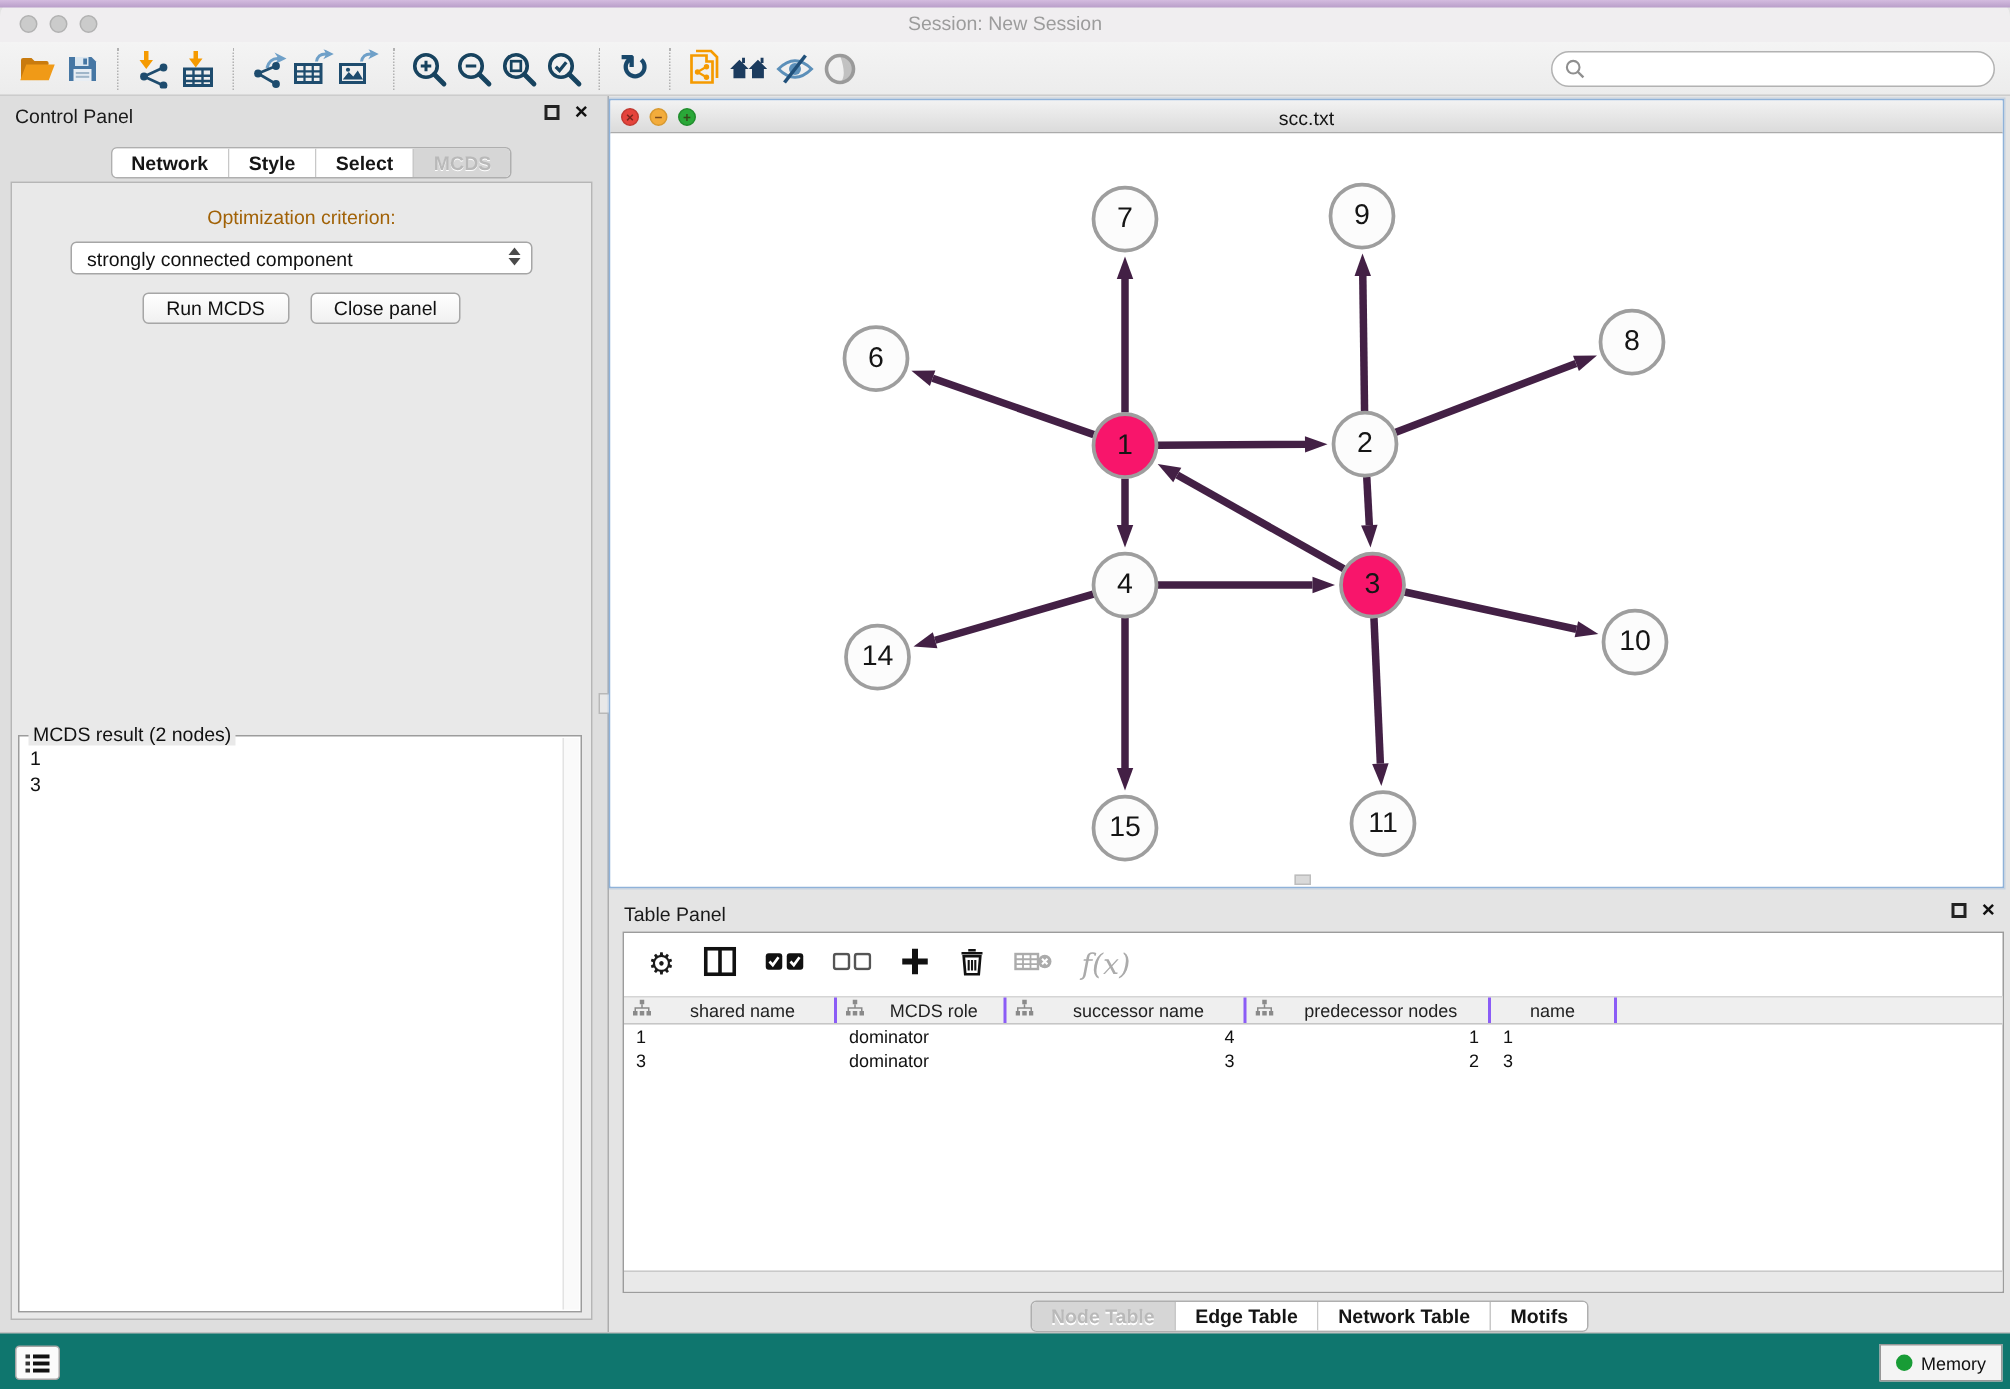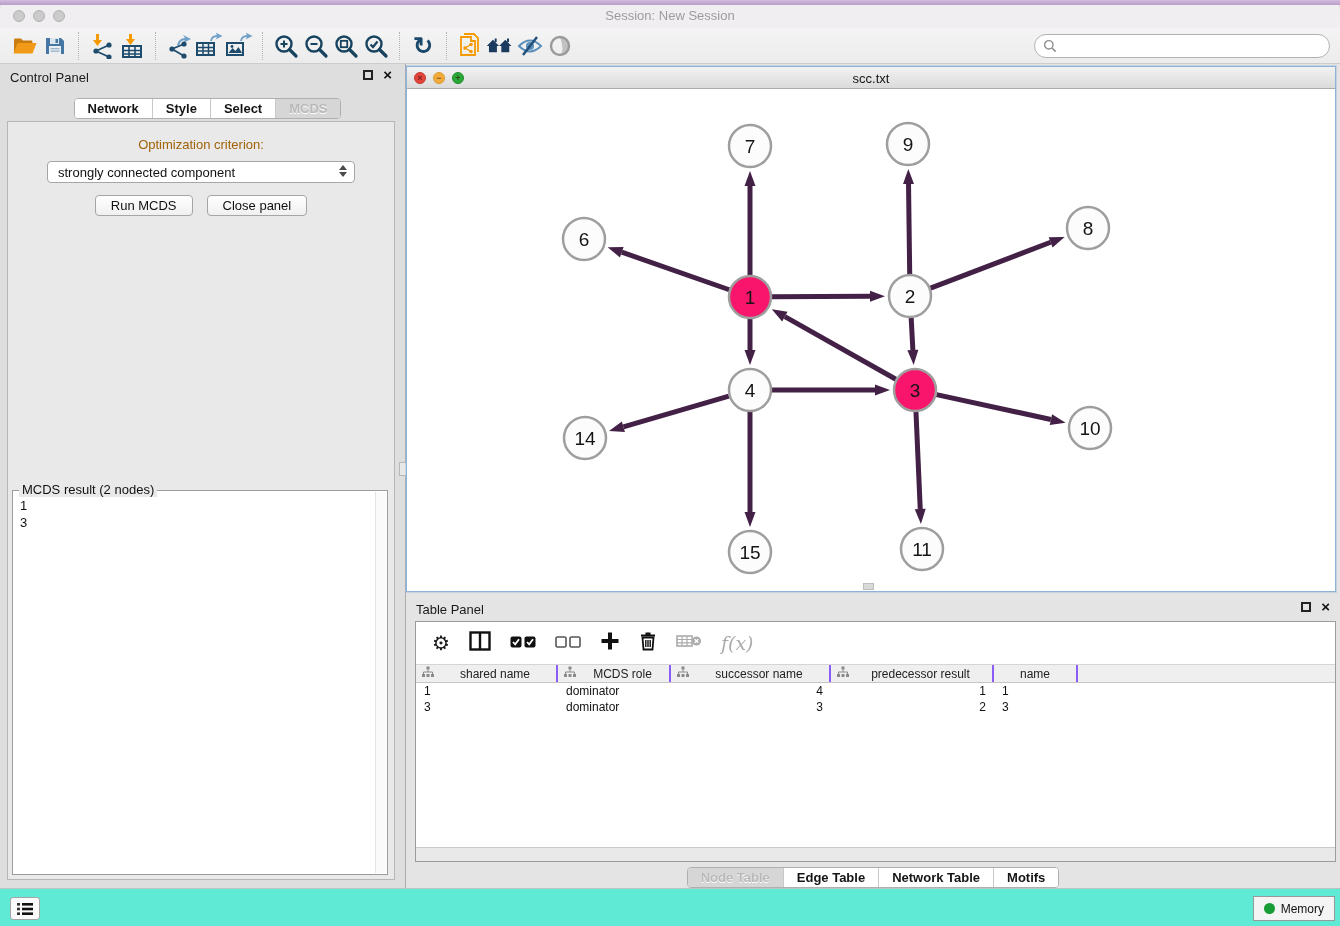--- a/index.html
+++ b/index.html
@@ -72,21 +72,21 @@
   .tp-thead { height:19px; background:#EFEFEF; border-top:1px solid #D5D5D5; border-bottom:1px solid #C6C6C6; display:flex; font-size:12px; color:#222; }
   .th-cell { display:flex; align-items:center; border-right:2px solid #8b5cf6; position:relative; }
   .th-cell .th-ic { margin-left:6px; }
   .th-cell .th-lbl { flex:1; text-align:center; }
   .tp-row { height:16px; display:flex; font-size:12px; color:#111; align-items:center; }
   .td-cell { overflow:hidden; white-space:nowrap; }
   .hscroll { position:absolute; left:0; right:0; bottom:0; height:14px; background:#E9E9E9; border-top:1px solid #C9C9C9; }
   .tp-tabs { position:absolute; left:0; right:0; bottom:0; text-align:center; }
 
   
-  .statusbar { position:absolute; left:0; bottom:0; width:1340px; height:38px; background:#5eead4; border-top:1px solid #C2C2C2; }
+  .statusbar { position:absolute; left:0; bottom:0; width:1340px; height:38px; background:#0f766e; border-top:1px solid #C2C2C2; }
   .list-btn { position:absolute; left:10px; top:8px; width:30px; height:23px; background:#FBFBFB; border:1px solid #A5A5A5; border-radius:3px; display:flex; align-items:center; justify-content:center; }
   .memory-btn { position:absolute; right:5px; top:7px; height:25px; padding:0 10px; background:#F4F4F4; border:1px solid #989898; display:flex; align-items:center; gap:6px; font-size:12px; color:#111; }
   .mem-dot { width:11px; height:11px; border-radius:50%; background:#189C36; }
 </style>
 </head>
 <body>
 
 <div id="app">
 
   <div class="titlebar">
@@ -422,21 +422,21 @@
             <span class="th-lbl">successor name</span>
           </div>
           <div class="th-cell" style="width: 163px; flex: 0 0 163px;">
             <span class="th-ic"><svg width="12" height="12" viewBox="0 0 12 12">
                 <rect x="4.5" y="0.5" width="3" height="3" fill="#8A8A8A"></rect>
                 <path d="M6 3.5 V6 M1.5 8 V6 H10.5 V8" stroke="#8A8A8A" stroke-width="1" fill="none"></path>
                 <rect x="0" y="8" width="3" height="3" fill="#8A8A8A"></rect>
                 <rect x="4.5" y="8" width="3" height="3" fill="#8A8A8A"></rect>
                 <rect x="9" y="8" width="3" height="3" fill="#8A8A8A"></rect>
               </svg></span>
-            <span class="th-lbl">predecessor result</span>
+            <span class="th-lbl">predecessor nodes</span>
           </div>
           <div class="th-cell" style="width: 84px; flex: 0 0 84px;">
             <span class="th-lbl">name</span>
           </div>
           <div style="flex: 1 1 0%;"></div>
         </div>
       <div id="tp-rows">
           <div class="tp-row">
             <div class="td-cell" style="width: 142px; flex: 0 0 142px; padding-left: 8px;">1</div>
             <div class="td-cell" style="width: 113px; flex: 0 0 113px; padding-left: 8px;">dominator</div>

